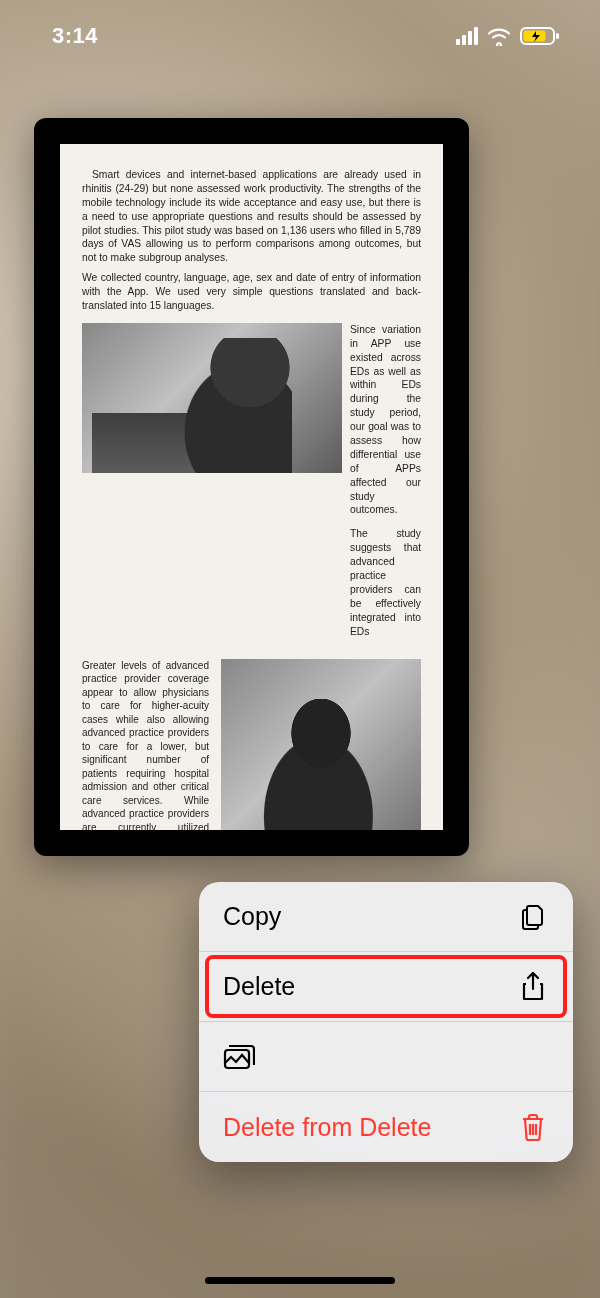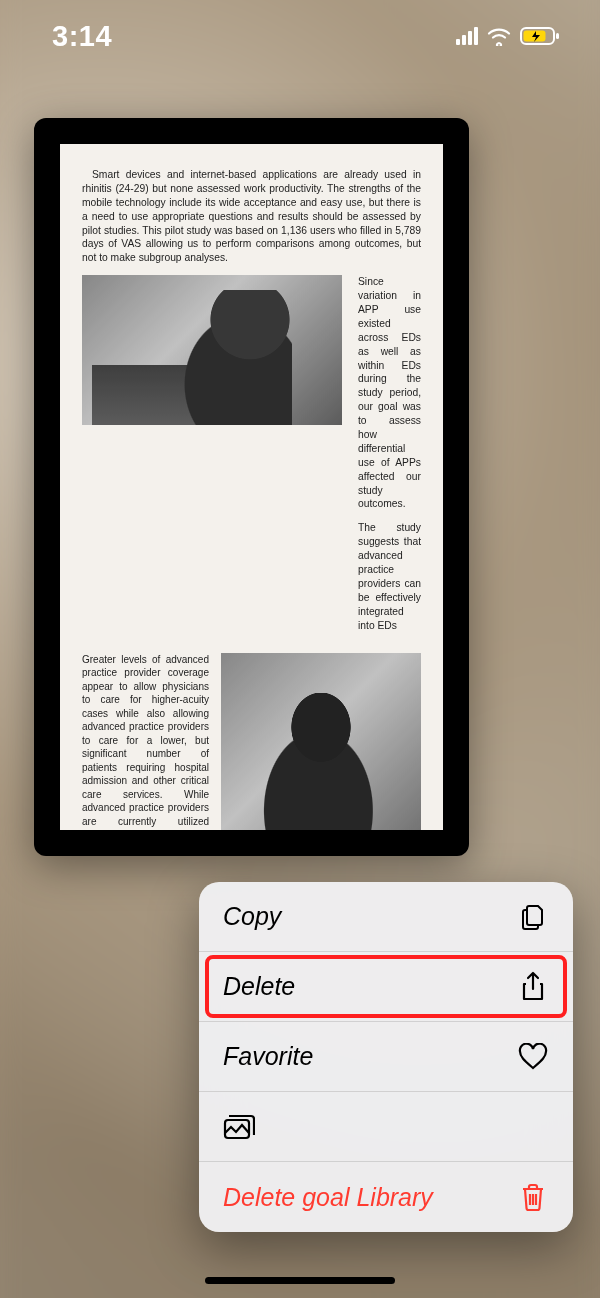--- a/index.html
+++ b/index.html
@@ -15,40 +15,40 @@
       background:
         radial-gradient(circle at 20% 30%,#d8cdbd 0,#a8977f 40%,transparent 70%),
         radial-gradient(circle at 70% 60%,#bfb4a2 0,#8c7c66 50%,transparent 80%),
         linear-gradient(#bdb2a0,#908370);
       filter:blur(20px);
       transform:scale(1.1);
     }
 
     
     .status-bar { position:absolute; top:0; left:0; right:0; height:72px; display:flex; align-items:center; justify-content:space-between; padding:0 40px 0 52px; z-index:10; }
-    .status-time { color:#fff; font-size:29px; font-weight:700; letter-spacing:0.5px; }
+    .status-time { color:#fff; font-size:22px; font-weight:700; letter-spacing:0.5px; }
     .status-right { display:flex; align-items:center; gap:8px; }
     .cell-bars { display:flex; align-items:flex-end; gap:2px; height:18px; }
     .cell-bars span { width:4px; background:#fff; border-radius:1px; }
     .cell-bars span:nth-child(1){height:6px} .cell-bars span:nth-child(2){height:10px} .cell-bars span:nth-child(3){height:14px} .cell-bars span:nth-child(4){height:18px}
     .wifi-icon svg, .battery-icon svg { display:block; }
 
     
     .preview {
       position:absolute; top:118px; left:34px; width:435px; height:738px;
       background:#000; border-radius:12px; overflow:hidden;
       box-shadow:0 10px 40px rgba(0,0,0,.4);
     }
     .page {
       position:absolute; top:26px; left:26px; right:26px; bottom:26px;
       background:#f4f1ec; padding:24px 22px; font-size:10.3px; line-height:1.35;
       color:#222; overflow:hidden;
     }
     .page p.just { text-align:justify; margin-bottom:6px; }
-    .row { display:flex; gap:16px; margin-top:10px; }
+    .row { display:flex; gap:8px; margin-top:10px; }
     .photo {
       background:linear-gradient(135deg,#888 0,#ccc 40%,#555 100%);
       filter:grayscale(1) contrast(.85);
       position:relative; overflow:hidden;
     }
     .photo1 { width:260px; height:150px; }
     .photo2 { width:200px; height:240px; }
     .silhouette1 {
       position:absolute; left:90px; top:15px; width:120px; height:135px;
       background:radial-gradient(ellipse 40px 40px at 65% 22%,#2a2a2a 0 98%,transparent 100%),
@@ -72,21 +72,20 @@
       border-radius:20px;
       box-shadow:0 16px 50px rgba(0,0,0,.4);
       overflow:hidden;
       backdrop-filter:blur(20px);
     }
     .menu-item {
       display:flex; align-items:center; justify-content:space-between;
       padding:0 24px; height:70px; font-size:25px; color:#000;
       border-bottom:1px solid rgba(0,0,0,.12);
       position:relative;
-      font-style:italic;
     }
     .menu-item:last-child { border-bottom:none; }
     .menu-item .mi-icon { width:32px; height:32px; display:flex; align-items:center; justify-content:center; }
     .menu-item.destructive { color:#ff3b30; }
     .menu-item.destructive svg { stroke:#ff3b30; }
     .highlight {
       position:absolute; inset:3px 6px; border:4px solid #ff1f1f; border-radius:8px; pointer-events:none;
     }
 
     
@@ -118,20 +117,21 @@
         <rect x="3.5" y="4.5" width="22" height="11" rx="3" fill="#ffd60a"></rect>
         <path d="M16 5 L12 11 L16 11 L14 16 L20 9 L16 9 Z" fill="#000"></path>
       </svg>
     </div>
   </div>
 </div>
 
 <div class="preview">
   <div class="page">
     <p class="just" style="text-indent:10px">Smart devices and internet-based applications are already used in rhinitis (24-29) but none assessed work productivity. The strengths of the mobile technology include its wide acceptance and easy use, but there is a need to use appropriate questions and results should be assessed by pilot studies. This pilot study was based on 1,136 users who filled in 5,789 days of VAS allowing us to perform comparisons among outcomes, but not to make subgroup analyses.</p>
+    <p class="just">We collected country, language, age, sex and date of entry of information with the App. We used very simple questions translated and back-translated into 15 languages.</p>
     <div class="row">
       <div class="photo photo1">
         <div class="laptop1"></div>
           <div class="silhouette1"></div>
       </div>
       <div class="col-text">
         <p class="just" style="margin-bottom:10px">Since variation in APP use existed across EDs as well as within EDs during the study period, our goal was to assess how differential use of APPs affected our study outcomes.</p>
         <p class="just">The study suggests that advanced practice providers can be effectively integrated into EDs</p>
       </div>
     </div>
@@ -161,41 +161,33 @@
     <div class="highlight"></div>
     <span>Delete</span>
     <span class="mi-icon">
       <svg width="28" height="32" viewBox="0 0 28 32" fill="none" stroke="#000" stroke-width="2.2">
         <path d="M14 2 v16 M9 7 l5 -5 l5 5" stroke-linecap="round" stroke-linejoin="round"></path>
         <path d="M7 13 h-2 v15 h18 v-15 h-2" stroke-linejoin="round"></path>
       </svg>
     </span>
   </div>
 
-  <div class="menu-item">
-    <span>Favorite</span>
-    <span class="mi-icon">
-      <svg width="30" height="28" viewBox="0 0 30 28" fill="none" stroke="#000" stroke-width="2.2">
-        <path d="M15 25 C7 18 2 14 2 8.5 A6 6 0 0 1 15 6 A6 6 0 0 1 28 8.5 C28 14 23 18 15 25 Z"></path>
-      </svg>
-    </span>
-  </div>
 
   <div class="menu-item">
     <span class="mi-icon">
       <svg width="32" height="28" viewBox="0 0 32 28" fill="none" stroke="#000" stroke-width="2.2">
         <rect x="2" y="7" width="24" height="18" rx="3"></rect>
         <path d="M6 3 h22 a3 3 0 0 1 3 3 v16"></path>
         <path d="M2 20 l6 -6 l5 5 l6 -7 l7 8"></path>
       </svg>
     </span>
   </div>
 
   <div class="menu-item destructive">
-    <span>Delete goal Library</span>
+    <span>Delete from Delete</span>
     <span class="mi-icon">
       <svg width="26" height="30" viewBox="0 0 26 30" fill="none" stroke="#ff3b30" stroke-width="2.2">
         <path d="M3 7 h20 M9 7 v-2 a2 2 0 0 1 2 -2 h4 a2 2 0 0 1 2 2 v2 M5 7 l1.5 19 a2 2 0 0 0 2 2 h9 a2 2 0 0 0 2 -2 L21 7"></path>
         <path d="M10 12 v11 M13 12 v11 M16 12 v11"></path>
       </svg>
     </span>
   </div>
 
 </div>
 

